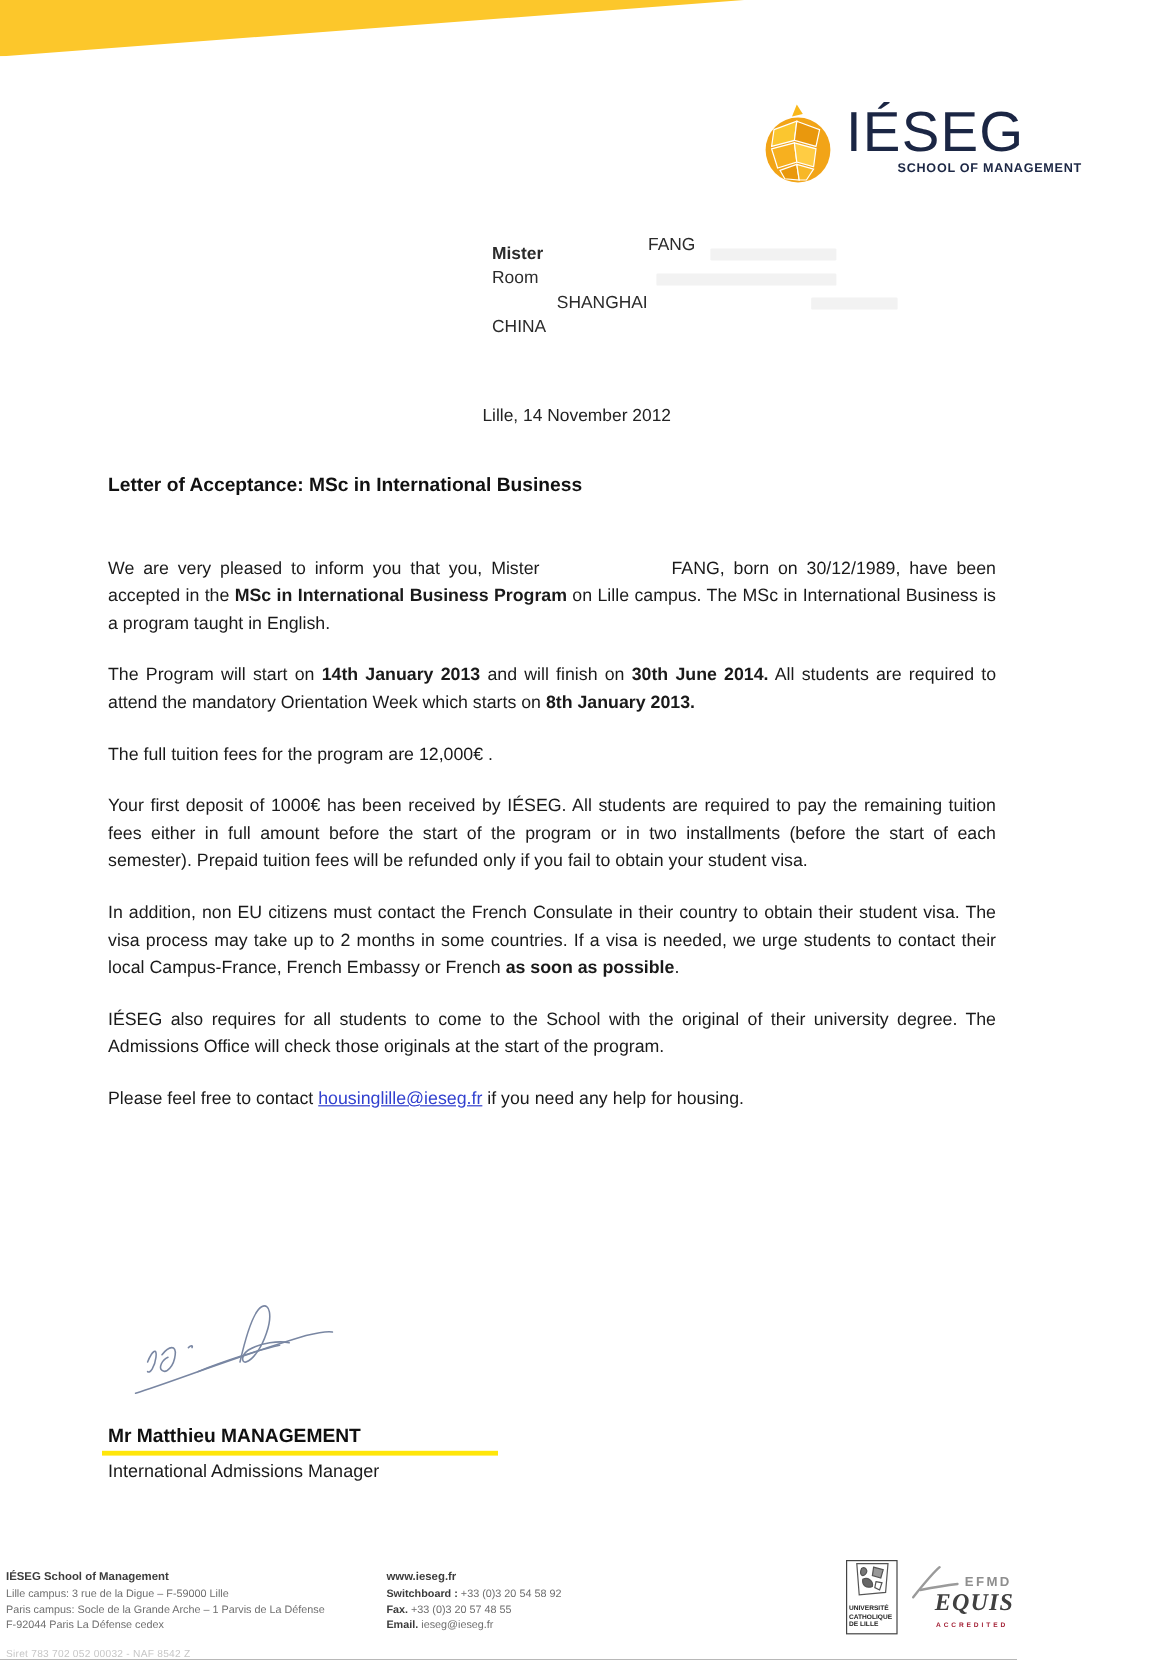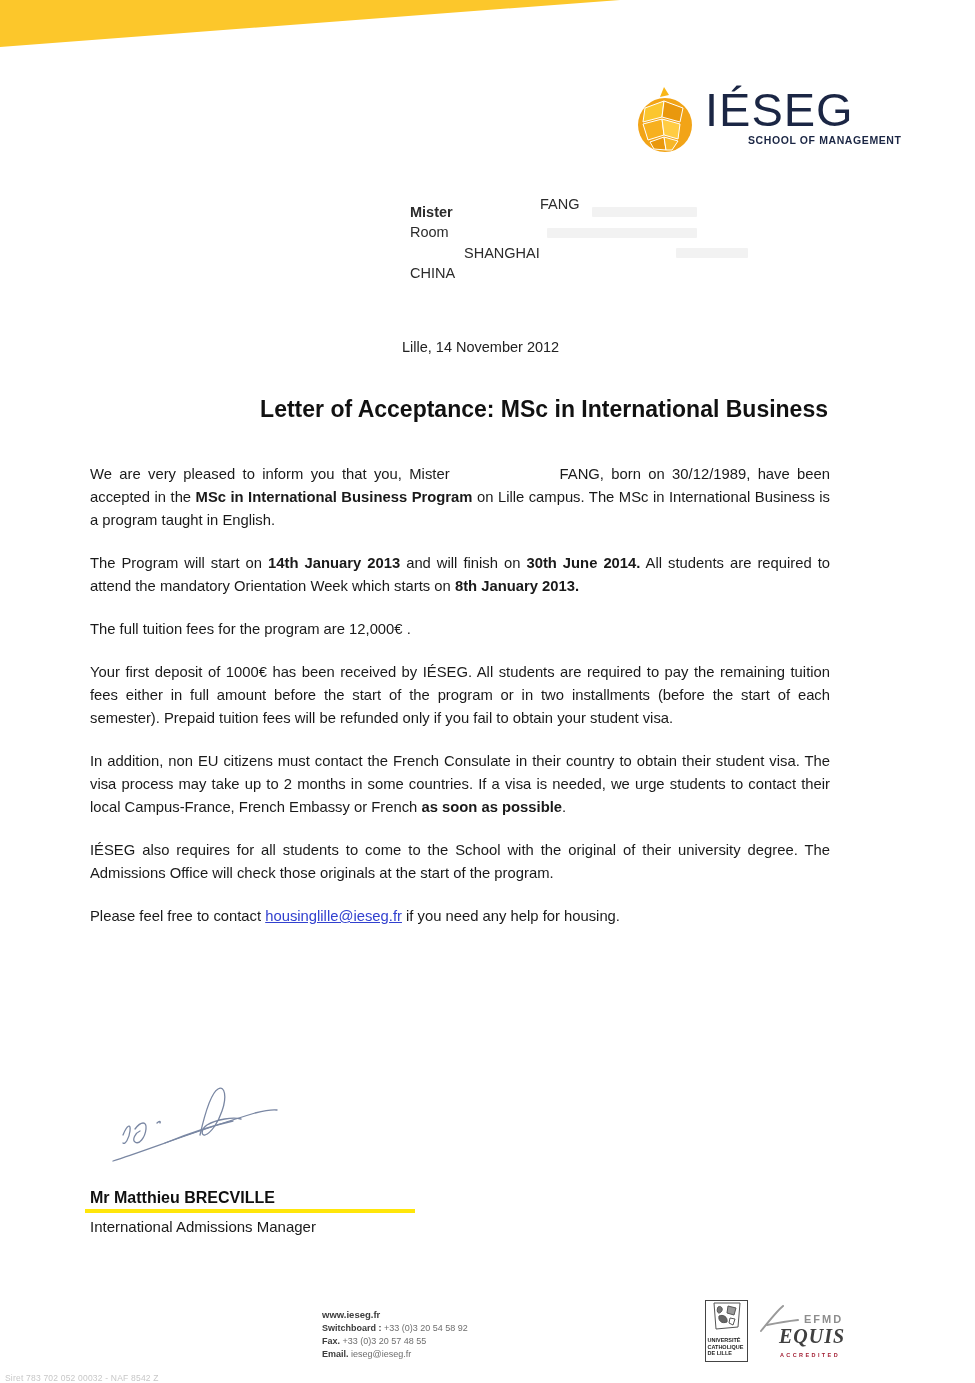--- a/index.html
+++ b/index.html
@@ -24,22 +24,22 @@
   .logo-tagline{
     font-size:10.5px; font-weight:600; letter-spacing:0.6px; color:#1B2644; margin-top:0px;padding-left:43px;
   }
   
   .addr{position:absolute; font-size:14.5px; color:#2b2b2b;}
   .redaction{position:absolute; background:#f2f2f2; border-radius:1px;}
   
   .dateline{position:absolute; left:402px; top:339px; font-size:14.5px; color:#222;}
   
   .title{
-    position:absolute; left:90px; top:396px; width:738px; text-align:right;
-    font-size:23px; font-weight:700; color:#111;
+    position:absolute; left:90px; top:396px; width:738px; text-align:left;
+    font-size:16px; font-weight:700; color:#111;
   }
   
   .letter-body{
     position:absolute; left:90px; top:463px; width:740px;
     font-size:14.8px; line-height:23px; color:#1a1a1a;
   }
   .letter-body p{margin:0 0 20px 0; text-align:justify;}
   .letter-body b{font-weight:700;}
   .letter-body a{color:#3140cf; text-decoration:underline;}
   .gap{display:inline-block; height:1px;}
@@ -126,24 +126,30 @@
         <path d="M18,52 C22,42 26,40 25,48 C24,56 20,62 18,60"></path>
         <path d="M30,46 C36,38 42,38 41,46 C40,55 34,62 30,59 C27,57 30,50 35,48"></path>
         <path d="M52,40 C54,38 56,38 55,40"></path>
         <path d="M8,78 C40,68 90,48 150,30 C158,28 166,26 172,27"></path>
         <path d="M95,52 C100,30 106,10 113,6 C120,2 122,14 117,28 C113,40 106,50 100,52 C96,53 96,46 102,42 C112,36 128,34 136,36"></path>
         <path d="M60,60 C80,52 110,42 128,38"></path>
       </g>
     </svg>
   </span>
 
-  <div class="signer-name">Mr Matthieu BRECVILLE</div>
+  <div class="signer-name">Mr Matthieu MANAGEMENT</div>
   <div class="name-underline"></div>
   <div class="signer-role">International Admissions Manager</div>
 
+  <div class="footer-col" style="left:5px; top:1308px;">
+    <div class="ft-title">IÉSEG School of Management</div>
+    <div>Lille campus: 3 rue de la Digue – F-59000 Lille</div>
+    <div>Paris campus: Socle de la Grande Arche – 1 Parvis de La Défense</div>
+    <div>F-92044 Paris La Défense cedex</div>
+  </div>
 
   <div class="footer-col" style="left:322px; top:1308px;">
     <div class="ft-title">www.ieseg.fr</div>
     <div><b>Switchboard :</b> <span>+33 (0)3 20 54 58 92</span></div>
     <div><b>Fax.</b> <span>+33 (0)3 20 57 48 55</span></div>
     <div><b>Email.</b> <span>ieseg@ieseg.fr</span></div>
   </div>
 
   <div class="siret">Siret 783 702 052 00032 - NAF 8542 Z</div>
 

